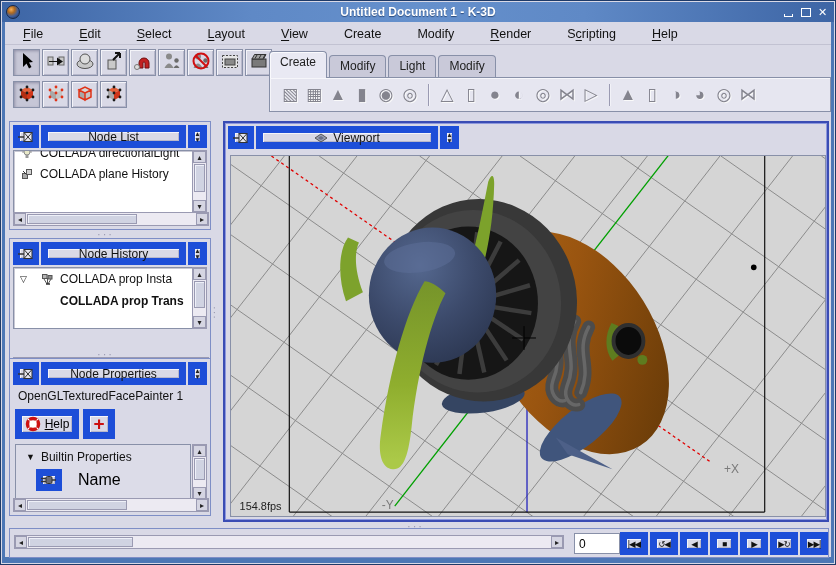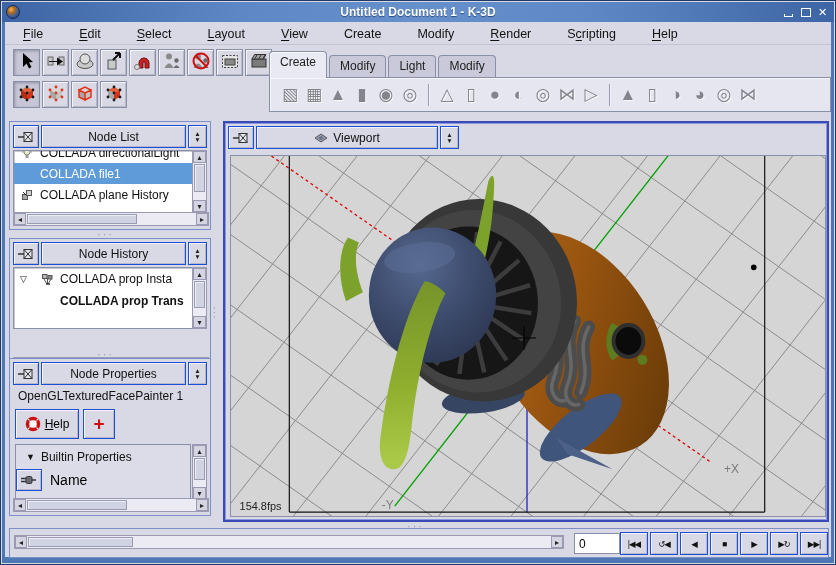--- a/index.html
+++ b/index.html
@@ -32,21 +32,21 @@
   .tab{height:23px;padding:3px 10px 2px;font-size:12px;color:#222;background:#c9c9d9;border:1px solid #8890a8;border-bottom:none;
     border-radius:4px 4px 0 0;margin-right:2px;position:relative;}
   .tab.active{height:27px;background:#e9e9f3;z-index:3;box-shadow:inset 1px 1px 0 #fafafd;}
   #shelf{position:absolute;left:264px;top:31px;right:0;height:35px;background:#e6e6f0;border:1px solid #8890a8;
     box-shadow:inset 1px 1px 0 #f6f6fa;display:flex;align-items:center;padding-left:8px;z-index:2;}
   .shelficon{font-size:17px;color:#84848e;width:24px;text-align:center;text-shadow:1px 1px 0 #fafafa;}
   .shelfsep{width:1px;height:22px;background:#9a9ab2;margin:0 6px;box-shadow:1px 0 0 #f2f2f8;}
   
   .panel{position:absolute;background:#d9d9e6;border:1px solid #7e8ec6;}
   .phead{position:absolute;left:3px;top:3px;right:3px;height:23px;display:flex;gap:2px;}
-  .pbtn{background:#d9d9e6;border:1px solid #1d4ed8;box-shadow:inset 1px 1px 0 #f4f4f9,inset -1px -1px 0 #b8b8cb;
+  .pbtn{background:#d9d9e6;border:7px solid #1d4ed8;box-shadow:inset 1px 1px 0 #f4f4f9,inset -1px -1px 0 #b8b8cb;
     display:flex;align-items:center;justify-content:center;}
   .pin{width:26px;}
   .ptitle{flex:1;font-size:12px;color:#111;gap:5px;}
   .spin{width:19px;flex-direction:column;font-size:6.5px;line-height:6px;color:#222;}
   .listbody{position:absolute;background:#fff;border:1px solid #8890a8;box-shadow:inset 1px 1px 0 #c8c8d4;overflow:hidden;}
   .lrow{height:21px;display:flex;align-items:center;font-size:12px;color:#111;white-space:nowrap;padding-left:6px;gap:6px;}
   .lrow.sel{background:#5e9bd8;color:#fff;}
   .lrow .licon{width:14px;display:inline-flex;justify-content:center;flex:none;}
   .vsb{position:absolute;width:15px;background:#eceaf2;border:1px solid #9a9ab2;}
   .hsb{position:absolute;height:14px;background:#eceaf2;border:1px solid #9a9ab2;}
@@ -58,21 +58,21 @@
   .sth{position:absolute;background:#d0d3e2;border:1px solid #9a9ab2;box-shadow:inset 1px 1px 0 #eef0f8;}
   .vsb .sth{left:1px;width:11px;}
   .hsb .sth{top:1px;height:10px;}
   .dots{position:absolute;color:#9a9ab0;font-size:11px;letter-spacing:2px;line-height:4px;}
   
   #np-name{position:absolute;left:8px;top:30px;font-size:12px;color:#111;}
   #np-help{position:absolute;left:5px;top:50px;width:64px;height:30px;gap:4px;font-size:12px;}
   #np-add{position:absolute;left:73px;top:50px;width:32px;height:30px;color:#cc1111;font-size:19px;font-weight:bold;}
   #np-box{position:absolute;left:5px;top:85px;width:176px;height:56px;background:#dcdce8;border:1px solid #8890a8;}
   #np-section{display:flex;align-items:center;gap:6px;font-size:12px;color:#111;padding:5px 0 0 10px;}
-  #np-propline{display:flex;align-items:center;gap:8px;margin:5px 0 0 0;font-size:14px;}
+  #np-propline{display:flex;align-items:center;gap:16px;margin:5px 0 0 20px;font-size:16px;}
   #np-plug{width:26px;height:22px;}
   
   #viewport-panel{border:2px solid #3a4cb4;box-shadow:inset 0 0 0 1px #8d97dd;}
   #vp-body{position:absolute;left:5px;top:32px;width:596px;height:362px;background:#d5d5d5;border:1px solid #8890a8;overflow:hidden;}
   #vp-body svg{display:block;}
   .grid line{stroke:#8b8b8b;stroke-width:1;}
   
   #timebar{position:absolute;left:8px;top:527px;width:820px;height:30px;background:#d9d9e6;border:1px solid #7e8ec6;}
   #frame-entry{position:absolute;left:564px;top:4px;width:46px;height:21px;background:#fff;border:1px solid #8890a8;
     font-size:12px;padding:2px 4px;color:#000;}
@@ -287,24 +287,20 @@
     <div class="listbody" style="left:3px;top:28px;width:182px;height:63px" id="nl-body">
         <div class="lrow" style="margin-top: -9px; padding-left: 6px;">
           <span class="licon">
             <svg width="12" height="12">
               <circle cx="6" cy="5" r="3" fill="#e8e8c8" stroke="#888"></circle>
               <path d="M1,5 h2 M9,5 h2 M2.5,1.5 l1.5,1.5 M9.5,1.5 l-1.5,1.5" stroke="#999"></path>
               <rect x="4.5" y="8" width="3" height="3" fill="#999"></rect>
             </svg>
           </span>
           <span>COLLADA directionalLight</span>
-        </div>
-        <div class="lrow sel">
-          <span class="licon"></span>
-          <span>COLLADA file1</span>
         </div>
         <div class="lrow">
           <span class="licon">
             <svg width="12" height="12">
               <rect x="1.5" y="5.5" width="5" height="5" fill="#a9a9a9" stroke="#555"></rect>
               <rect x="5.5" y="1.5" width="5" height="5" fill="#d2d2d2" stroke="#555"></rect>
               <path d="M2,3 l3,3" stroke="#333"></path>
             </svg>
           </span>
           <span>COLLADA plane History</span>

